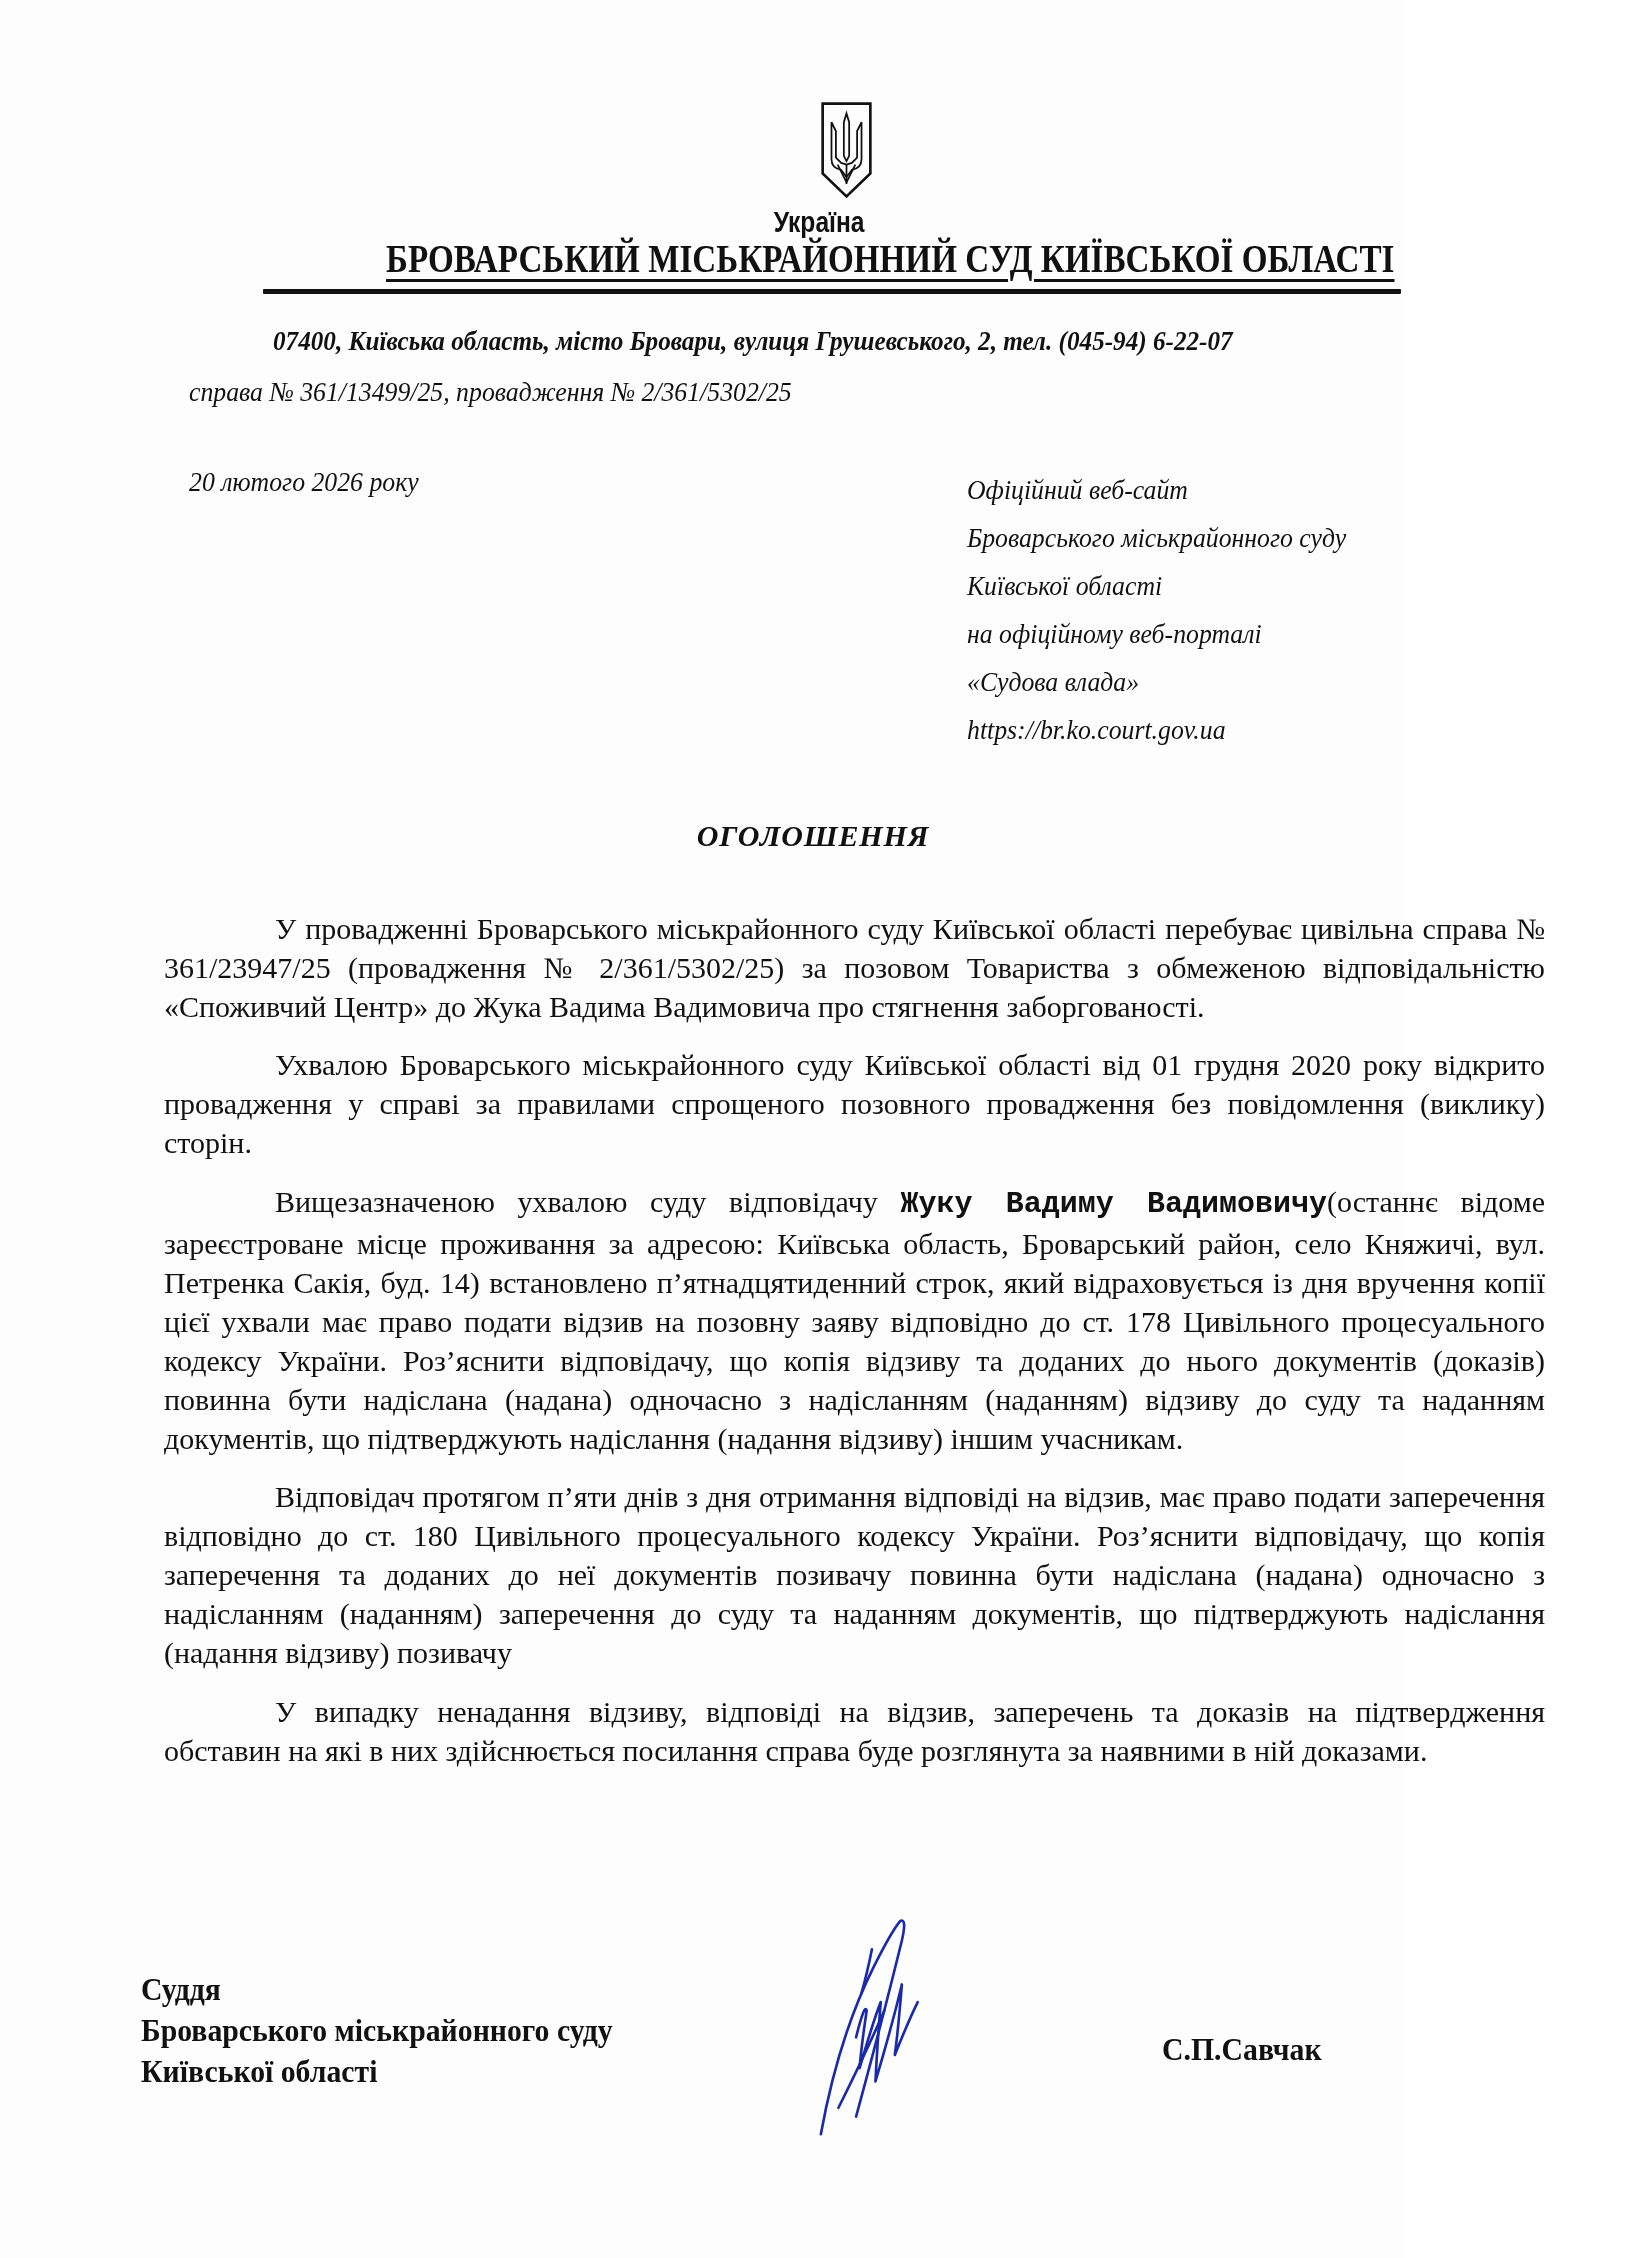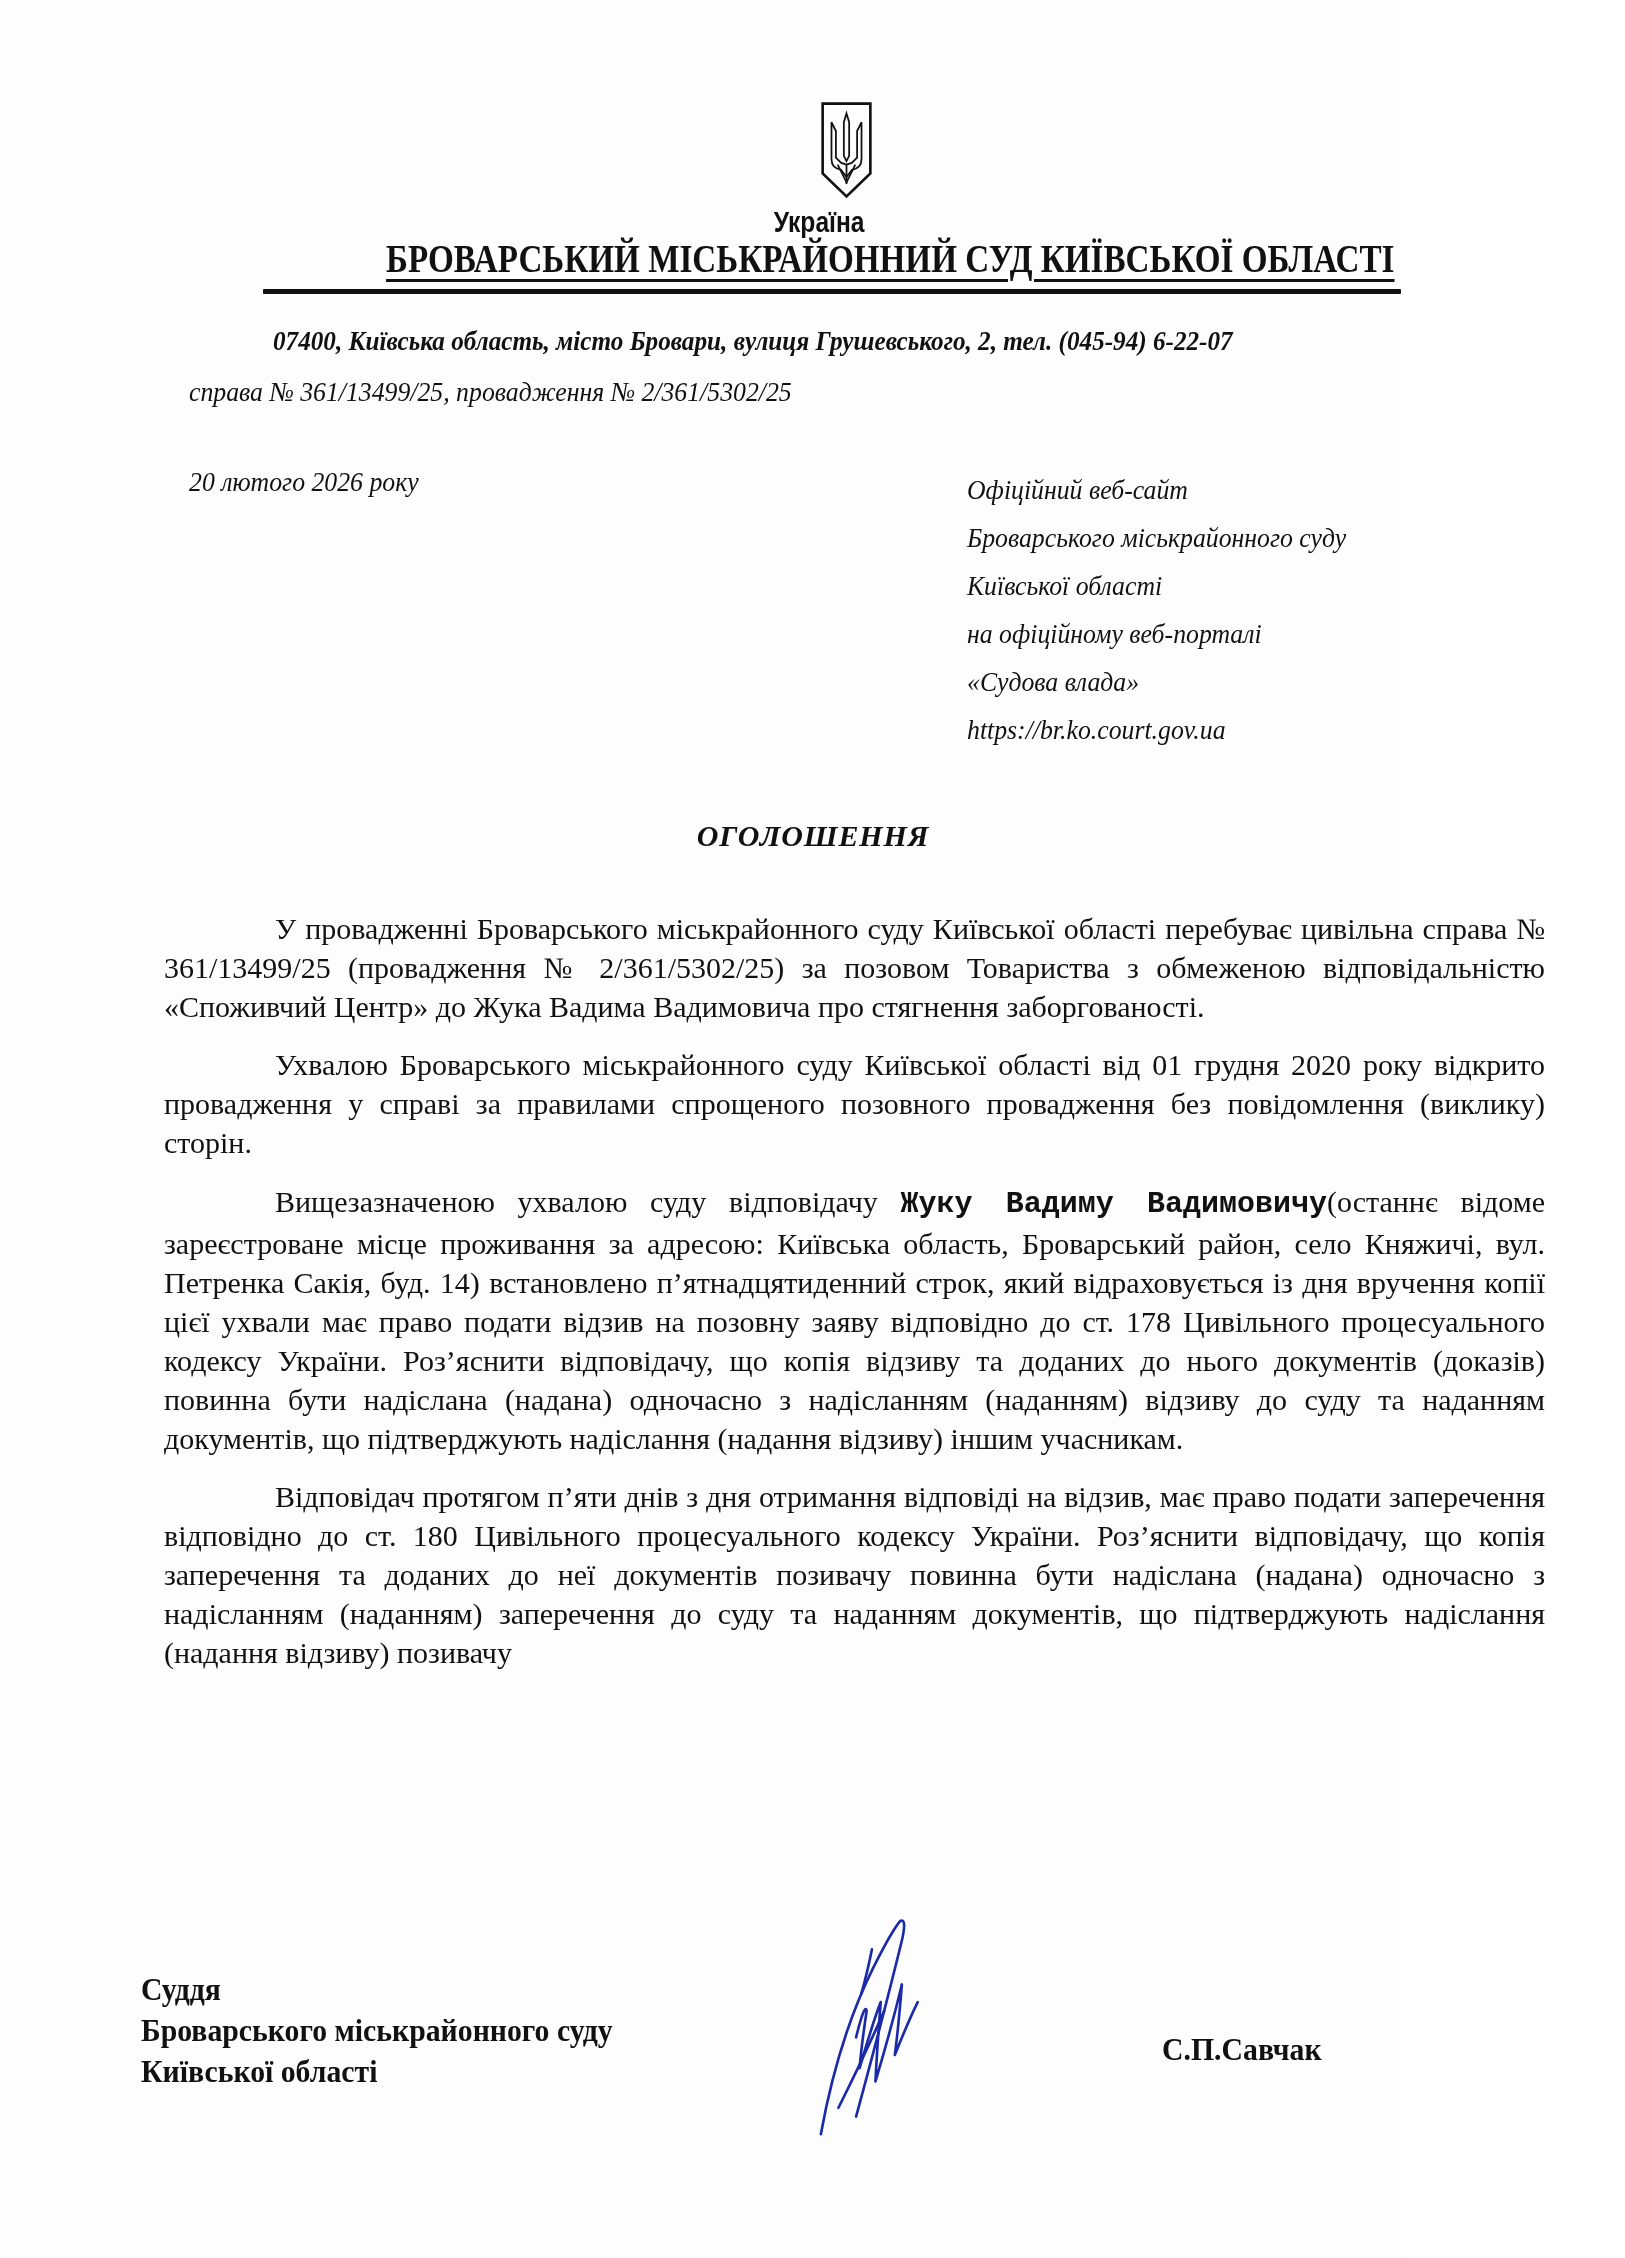--- a/index.html
+++ b/index.html
@@ -202,24 +202,25 @@
     <div>Броварського міськрайонного суду</div>
     <div>Київської області</div>
     <div>на офіційному веб-порталі</div>
     <div>«Судова влада»</div>
     <div>https://br.ko.court.gov.ua</div>
   </div>
 
   <div class="announce-title">ОГОЛОШЕННЯ</div>
 
   <div class="body">
-    <p>У провадженні Броварського міськрайонного суду Київської області перебуває цивільна справа № 361/13499/25 (провадження № 2/361/5302/25) за позовом Товариства з обмеженою відповідальністю «Споживчий Центр» до Жука Вадима Вадимовича про стягнення заборгованості.</p>
+    <p>У провадженні Броварського міськрайонного суду Київської області перебуває цивільна справа № 361/23947/25 (провадження № 2/361/5302/25) за позовом Товариства з обмеженою відповідальністю «Споживчий Центр» до Жука Вадима Вадимовича про стягнення заборгованості.</p>
     <p>Ухвалою Броварського міськрайонного суду Київської області від 01 грудня 2020 року відкрито провадження у справі за правилами спрощеного позовного провадження без повідомлення (виклику) сторін.</p>
     <p><span>Вищезазначеною ухвалою суду відповідачу </span><span class="bold-name">Жуку Вадиму Вадимовичу</span><span>(останнє відоме зареєстроване місце проживання за адресою: Київська область, Броварський район, село Княжичі, вул. Петренка Сакія, буд. 14) встановлено п’ятнадцятиденний строк, який відраховується із дня вручення копії цієї ухвали має право подати відзив на позовну заяву відповідно до ст. 178 Цивільного процесуального кодексу України. Роз’яснити відповідачу, що копія відзиву та доданих до нього документів (доказів) повинна бути надіслана (надана) одночасно з надісланням (наданням) відзиву до суду та наданням документів, що підтверджують надіслання (надання відзиву) іншим учасникам.</span></p>
     <p>Відповідач протягом п’яти днів з дня отримання відповіді на відзив, має право подати заперечення відповідно до ст. 180 Цивільного процесуального кодексу України. Роз’яснити відповідачу, що копія заперечення та доданих до неї документів позивачу повинна бути надіслана (надана) одночасно з надісланням (наданням) заперечення до суду та наданням документів, що підтверджують надіслання (надання відзиву) позивачу</p>
+    <p>У випадку ненадання відзиву, відповіді на відзив, заперечень та доказів на підтвердження обставин на які в них здійснюється посилання справа буде розглянута за наявними в ній доказами.</p>
   </div>
 
   <div class="sig-left">
     <div>Суддя</div>
     <div>Броварського міськрайонного суду</div>
     <div>Київської області</div>
   </div>
 
   <svg class="signature" viewBox="0 0 180 260" xmlns="http://www.w3.org/2000/svg">
     <g fill="none" stroke="#1a2aa8" stroke-width="3" stroke-linecap="round" stroke-linejoin="round">

